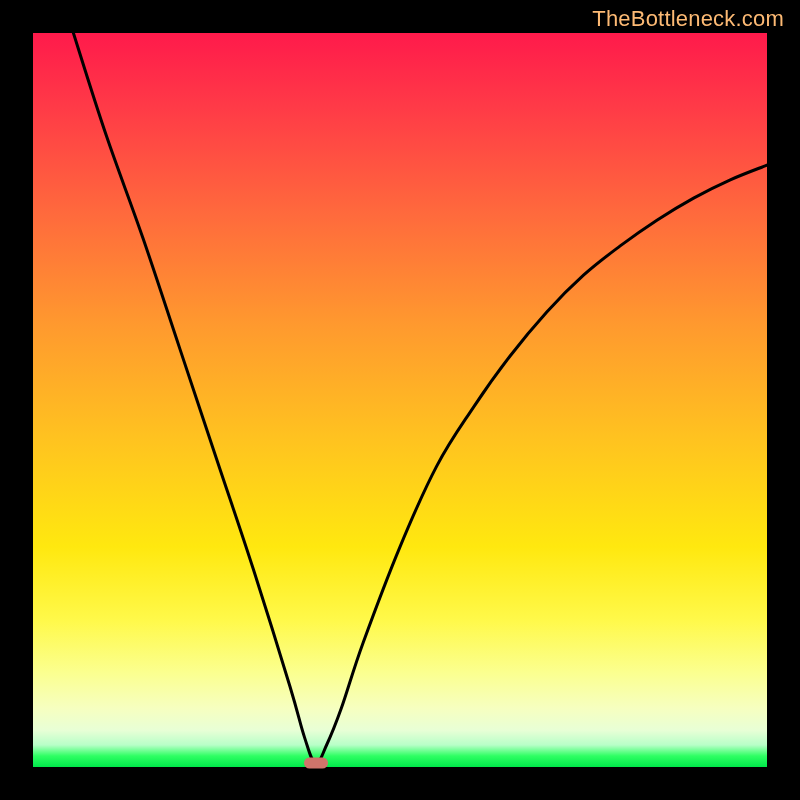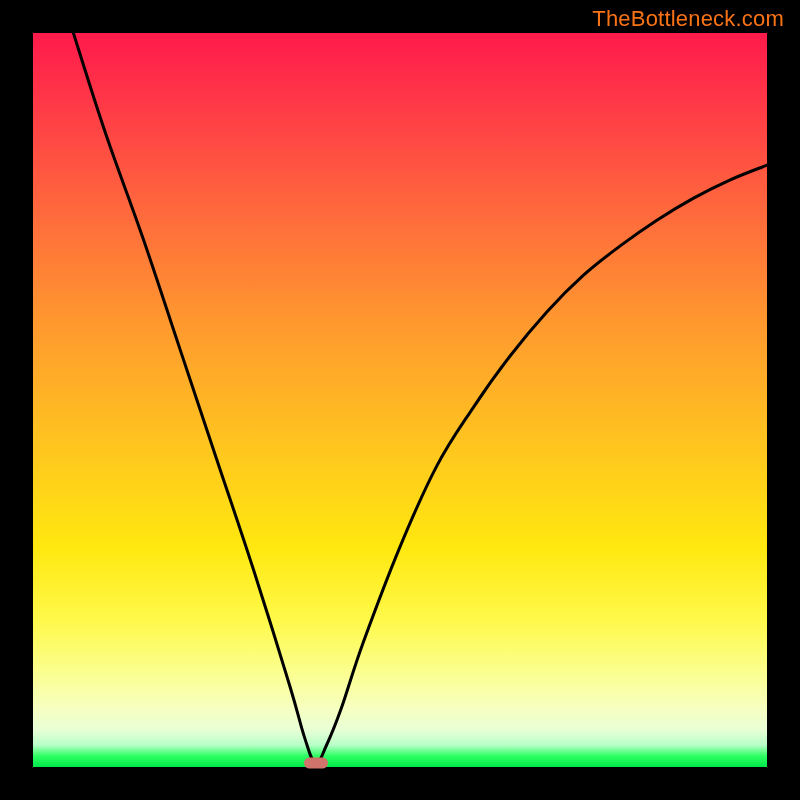--- a/index.html
+++ b/index.html
@@ -13,21 +13,21 @@
   .frame {
     position: relative;
     width: 800px;
     height: 800px;
     background: #000;
   }
   .watermark {
     position: absolute;
     top: 6px;
     right: 16px;
-    color: #f97316;
+    color: #fdba74;
     font-size: 22px;
     font-weight: 500;
     letter-spacing: 0.2px;
   }
   .plot-wrap {
     position: absolute;
     left: 33px;
     top: 33px;
     width: 734px;
     height: 734px;

